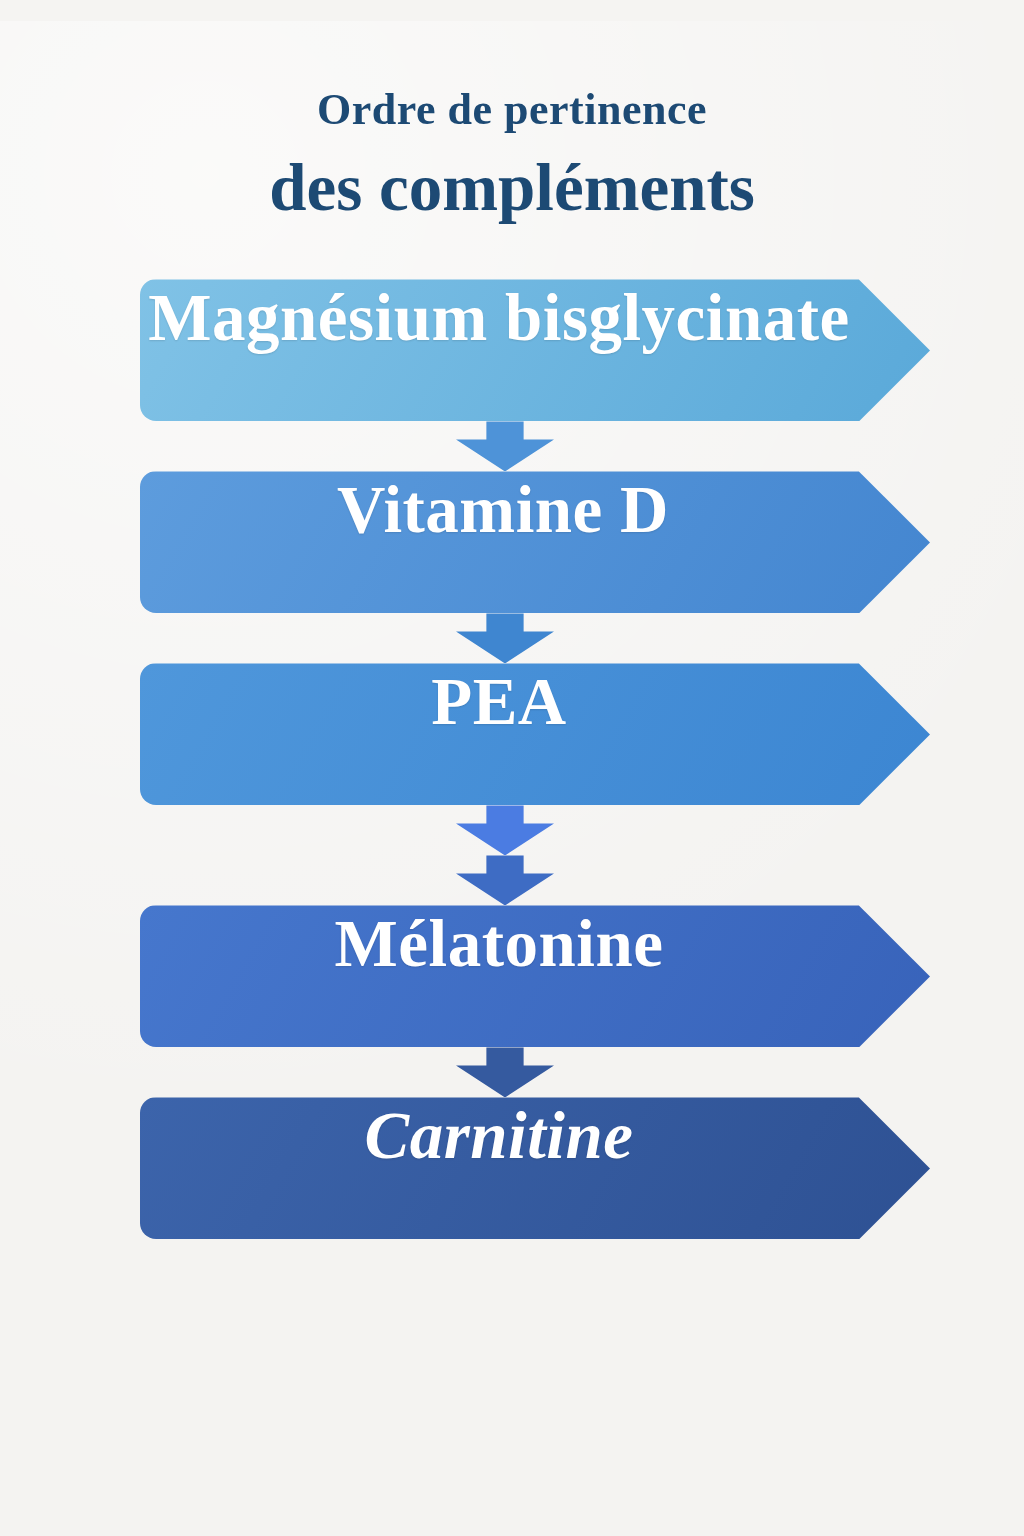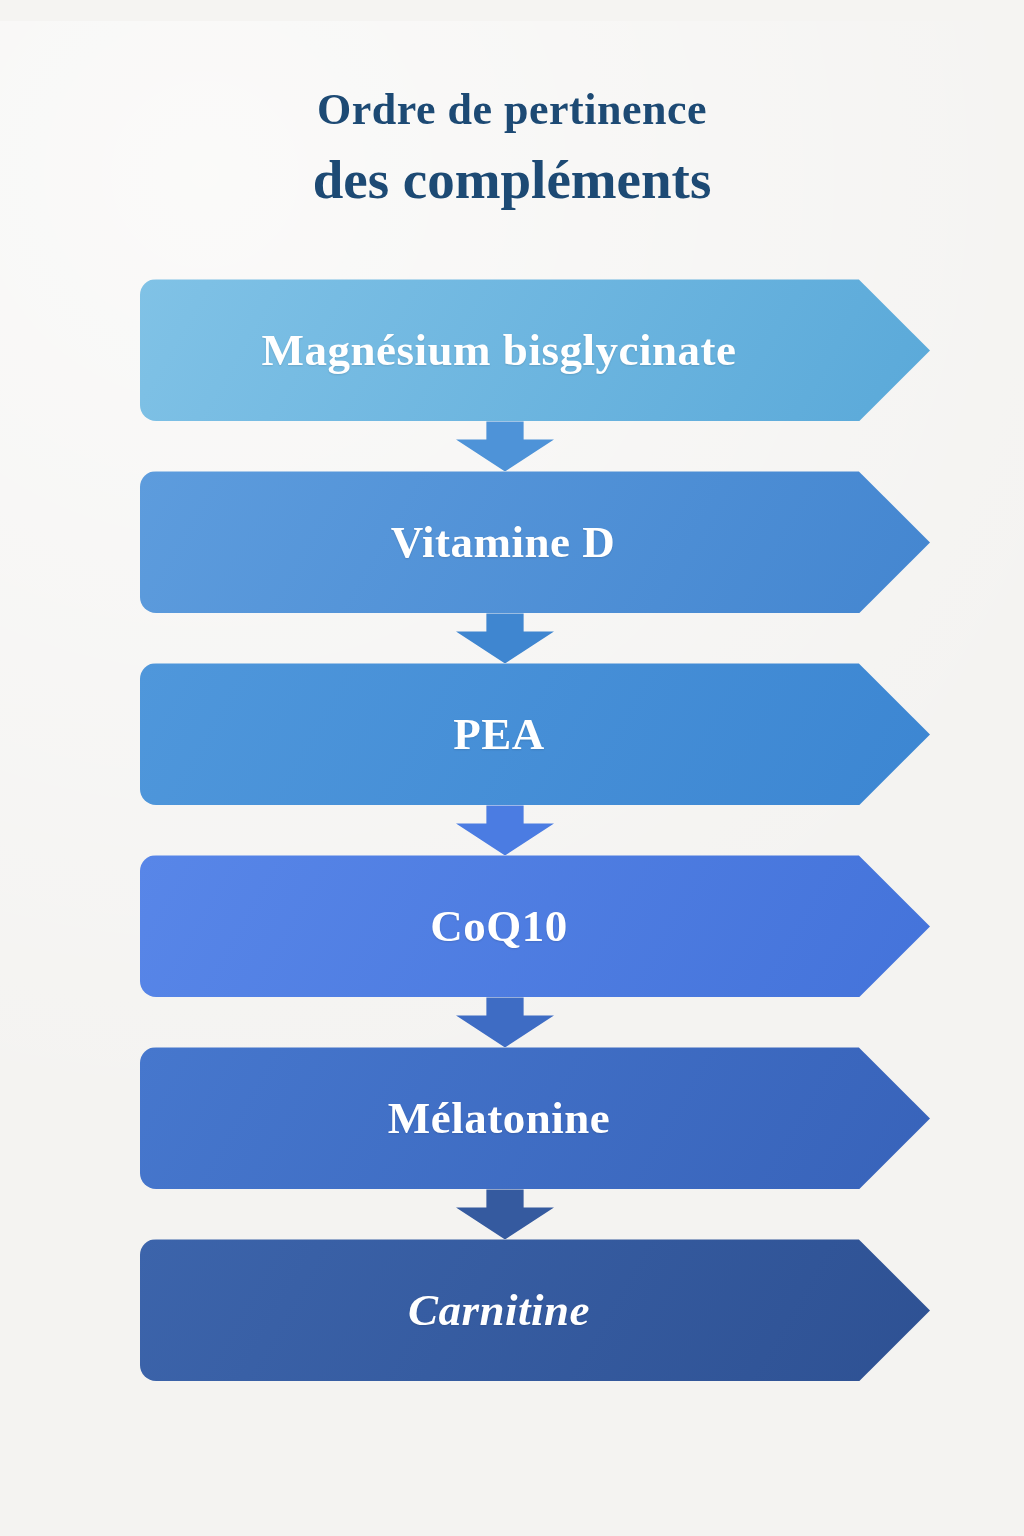--- a/index.html
+++ b/index.html
@@ -16,42 +16,42 @@
       #f4f3f1;
   }
   .title{
     padding-top:58px;
     text-align:center;
     color:#1d4a74;
     font-weight:700;
     line-height:1.4;
   }
   .title .line1{display:block;font-size:44px;letter-spacing:0.5px;}
-  .title .line2{display:block;font-size:55px;}
+  .title .line2{display:block;font-size:67px;}
   .flow{
     position:absolute;
     top:258px;
     left:140px;
     width:790px;
     display:flex;
     flex-direction:column;
     align-items:center;
   }
   .banner{
     width:100%;
     height:142px;
     display:flex;
-    align-items:center;
+    align-items:flex-start;
     justify-content:center;
     padding-right:72px;
     box-sizing:border-box;
     border-radius:16px 0 0 16px;
     clip-path:polygon(0% 0%, 91% 0%, 100% 50%, 91% 100%, 0% 100%);
     color:#ffffff;
-    font-size:45px;
+    font-size:67px;
     font-weight:700;
     letter-spacing:0.5px;
     text-shadow:0 1px 2px rgba(0,0,0,0.12);
   }
   .s1{background:linear-gradient(120deg,#80c2e6 0%,#5aa9d9 100%);}
   .s2{background:linear-gradient(120deg,#5d9cdd 0%,#4486d0 100%);padding-left:8px;}
   .s3{background:linear-gradient(120deg,#4f97db 0%,#3c86d2 100%);}
   .s4{background:linear-gradient(120deg,#5886e8 0%,#4473da 100%);}
   .s5{background:linear-gradient(120deg,#4677cd 0%,#3863ba 100%);}
   .s6{background:linear-gradient(120deg,#3c64ab 0%,#2e5193 100%);font-style:italic;}
@@ -88,23 +88,20 @@
     <div class="banner s2">
       <span>Vitamine D</span>
     </div>
     <div class="arrow a2"></div>
 
     <div class="banner s3">
       <span>PEA</span>
     </div>
     <div class="arrow a3"></div>
 
-    <div class="banner s4">
-      <span>CoQ10</span>
-    </div>
     <div class="arrow a4"></div>
 
     <div class="banner s5">
       <span>Mélatonine</span>
     </div>
     <div class="arrow a5"></div>
 
     <div class="banner s6">
       <span>Carnitine</span>
     </div>

